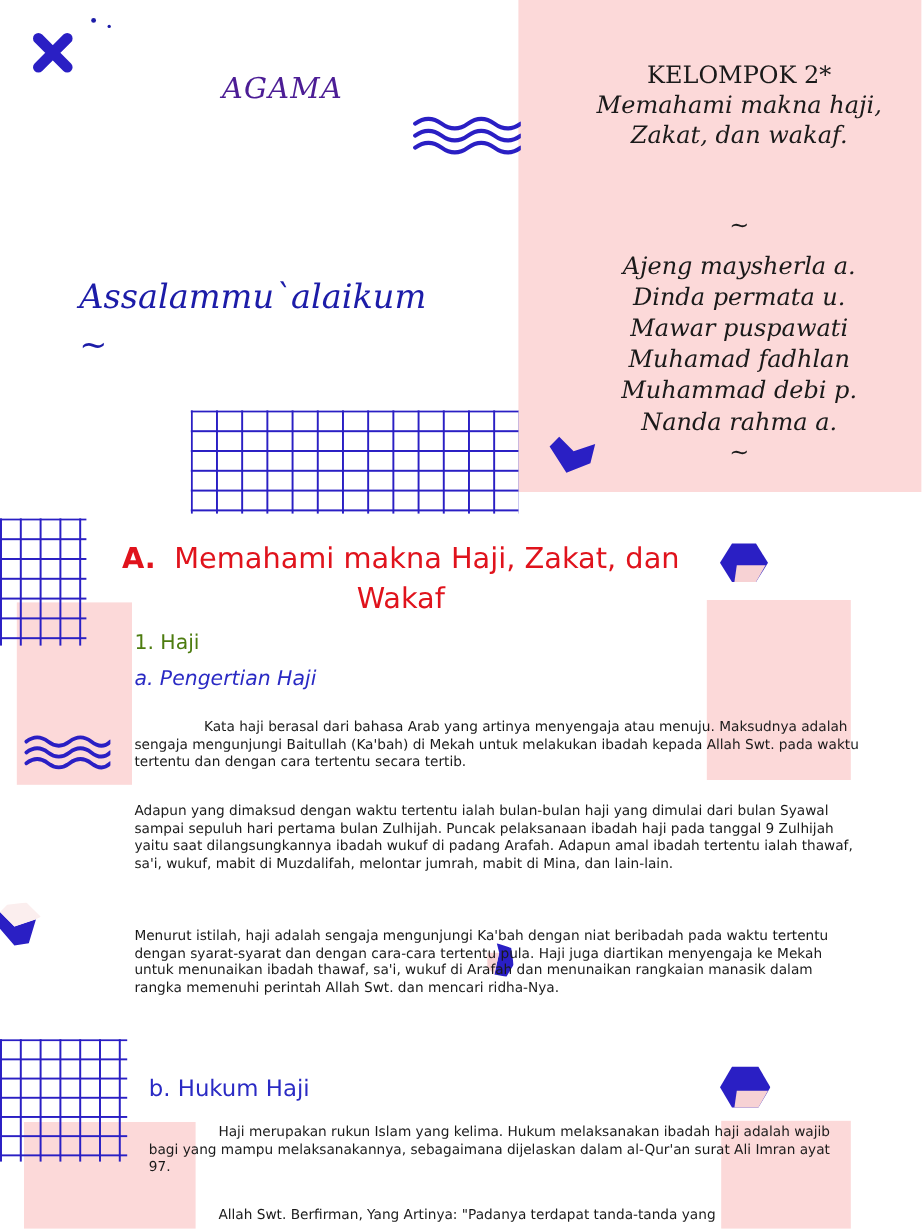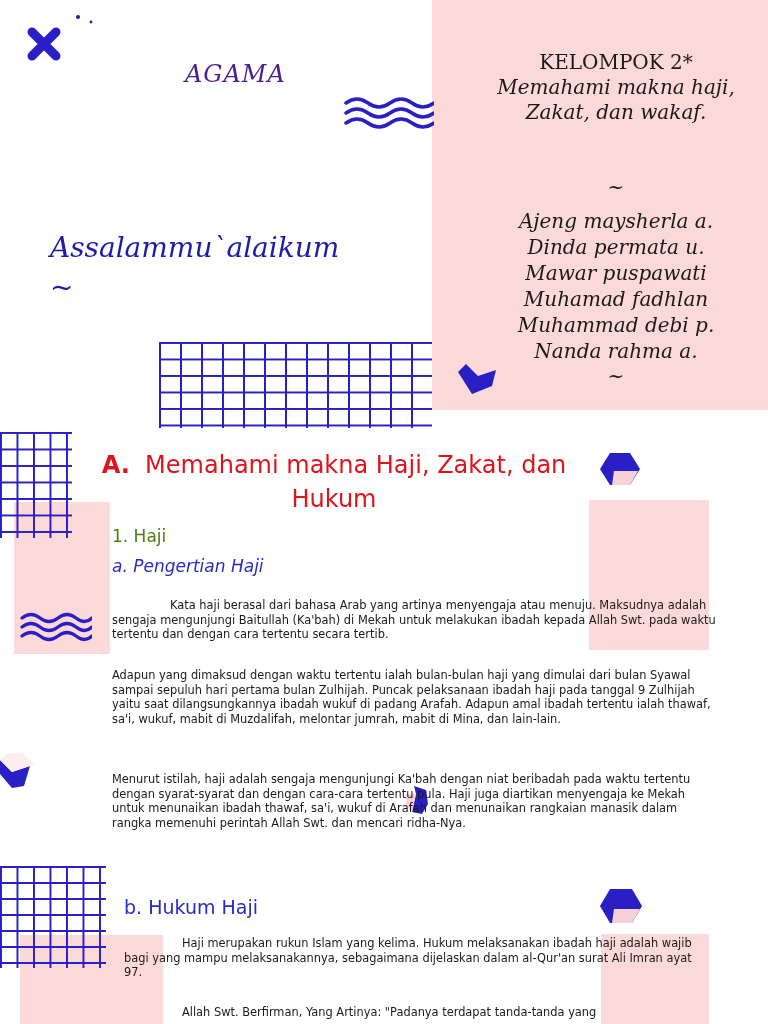--- a/index.html
+++ b/index.html
@@ -5,21 +5,21 @@
   * { box-sizing: border-box; margin: 0; padding: 0; }
   html, body { width: 768px; height: 1024px; overflow: hidden; background: #ffffff; }
   body { position: relative; font-family: "DejaVu Sans", sans-serif; }
 
   .abs { position: absolute; }
   .pink { background: #fcd9d9; }
 
   
   .script { font-family: "DejaVu Serif", serif; font-style: italic; }
   #title-agama { left: 172px; top: 60px; font-size: 24px; color: #4c1d95; letter-spacing: 1px; margin-left: 13px; }
-  #greeting { left: 50px; top: 228px; font-size: 28px; color: #1c1ca8; line-height: 40px; }
+  #greeting { left: 66px; top: 228px; font-size: 28px; color: #1c1ca8; line-height: 40px; }
 
   #cover-panel { left: 432px; top: 0; width: 336px; height: 410px; }
   #cover-text { left: 432px; top: 50px; width: 336px; text-align: center; color: #1a1a1a; font-size: 20px; line-height: 25px; padding-left: 32px; }
   #cover-text .gap { height: 50px; }
   #members { line-height: 26px; }
 
   .grid {
     background-image:
       linear-gradient(#2a1fc4 2px, transparent 2px),
       linear-gradient(90deg, #2a1fc4 2px, transparent 2px);
@@ -135,21 +135,21 @@
     <div>Mawar puspawati</div>
     <div>Muhamad fadhlan</div>
     <div>Muhammad debi p.</div>
     <div>Nanda rahma a.</div>
   </div>
   <div>~</div>
 </div>
 
 <div class="abs comic" id="section-title">
   <div><span class="letter">A.</span>&nbsp;&nbsp;<span>Memahami makna Haji, Zakat, dan</span></div>
-  <div>Hukum</div>
+  <div>Wakaf</div>
 </div>
 <div class="abs comic" id="heading-haji">1.  Haji</div>
 <div class="abs comic" id="heading-pengertian">a. Pengertian Haji</div>
 
 <p class="abs para indent" id="para-1">Kata haji berasal dari bahasa Arab yang artinya menyengaja atau menuju. Maksudnya adalah sengaja mengunjungi Baitullah (Ka'bah) di Mekah untuk melakukan ibadah kepada Allah Swt. pada waktu tertentu dan dengan cara tertentu secara tertib.</p>
 <p class="abs para" id="para-2">Adapun yang dimaksud dengan waktu tertentu ialah bulan-bulan haji yang dimulai dari bulan Syawal sampai sepuluh hari pertama bulan Zulhijah. Puncak pelaksanaan ibadah haji pada tanggal 9 Zulhijah yaitu saat dilangsungkannya ibadah wukuf di padang Arafah. Adapun amal ibadah tertentu ialah thawaf, sa'i, wukuf, mabit di Muzdalifah, melontar jumrah, mabit di Mina, dan lain-lain.</p>
 <p class="abs para" id="para-3">Menurut istilah, haji adalah sengaja mengunjungi Ka'bah dengan niat beribadah pada waktu tertentu dengan syarat-syarat dan dengan cara-cara tertentu pula. Haji juga diartikan menyengaja ke Mekah untuk menunaikan ibadah thawaf, sa'i, wukuf  di  Arafah dan menunaikan rangkaian manasik dalam rangka memenuhi perintah Allah Swt. dan mencari ridha-Nya.</p>
 
 <div class="abs comic" id="heading-hukum">b. Hukum Haji</div>
 <p class="abs para indent" id="para-4">Haji merupakan rukun Islam yang kelima. Hukum melaksanakan ibadah haji adalah wajib bagi yang mampu melaksanakannya, sebagaimana dijelaskan dalam al-Qur'an surat Ali Imran ayat 97.</p>

